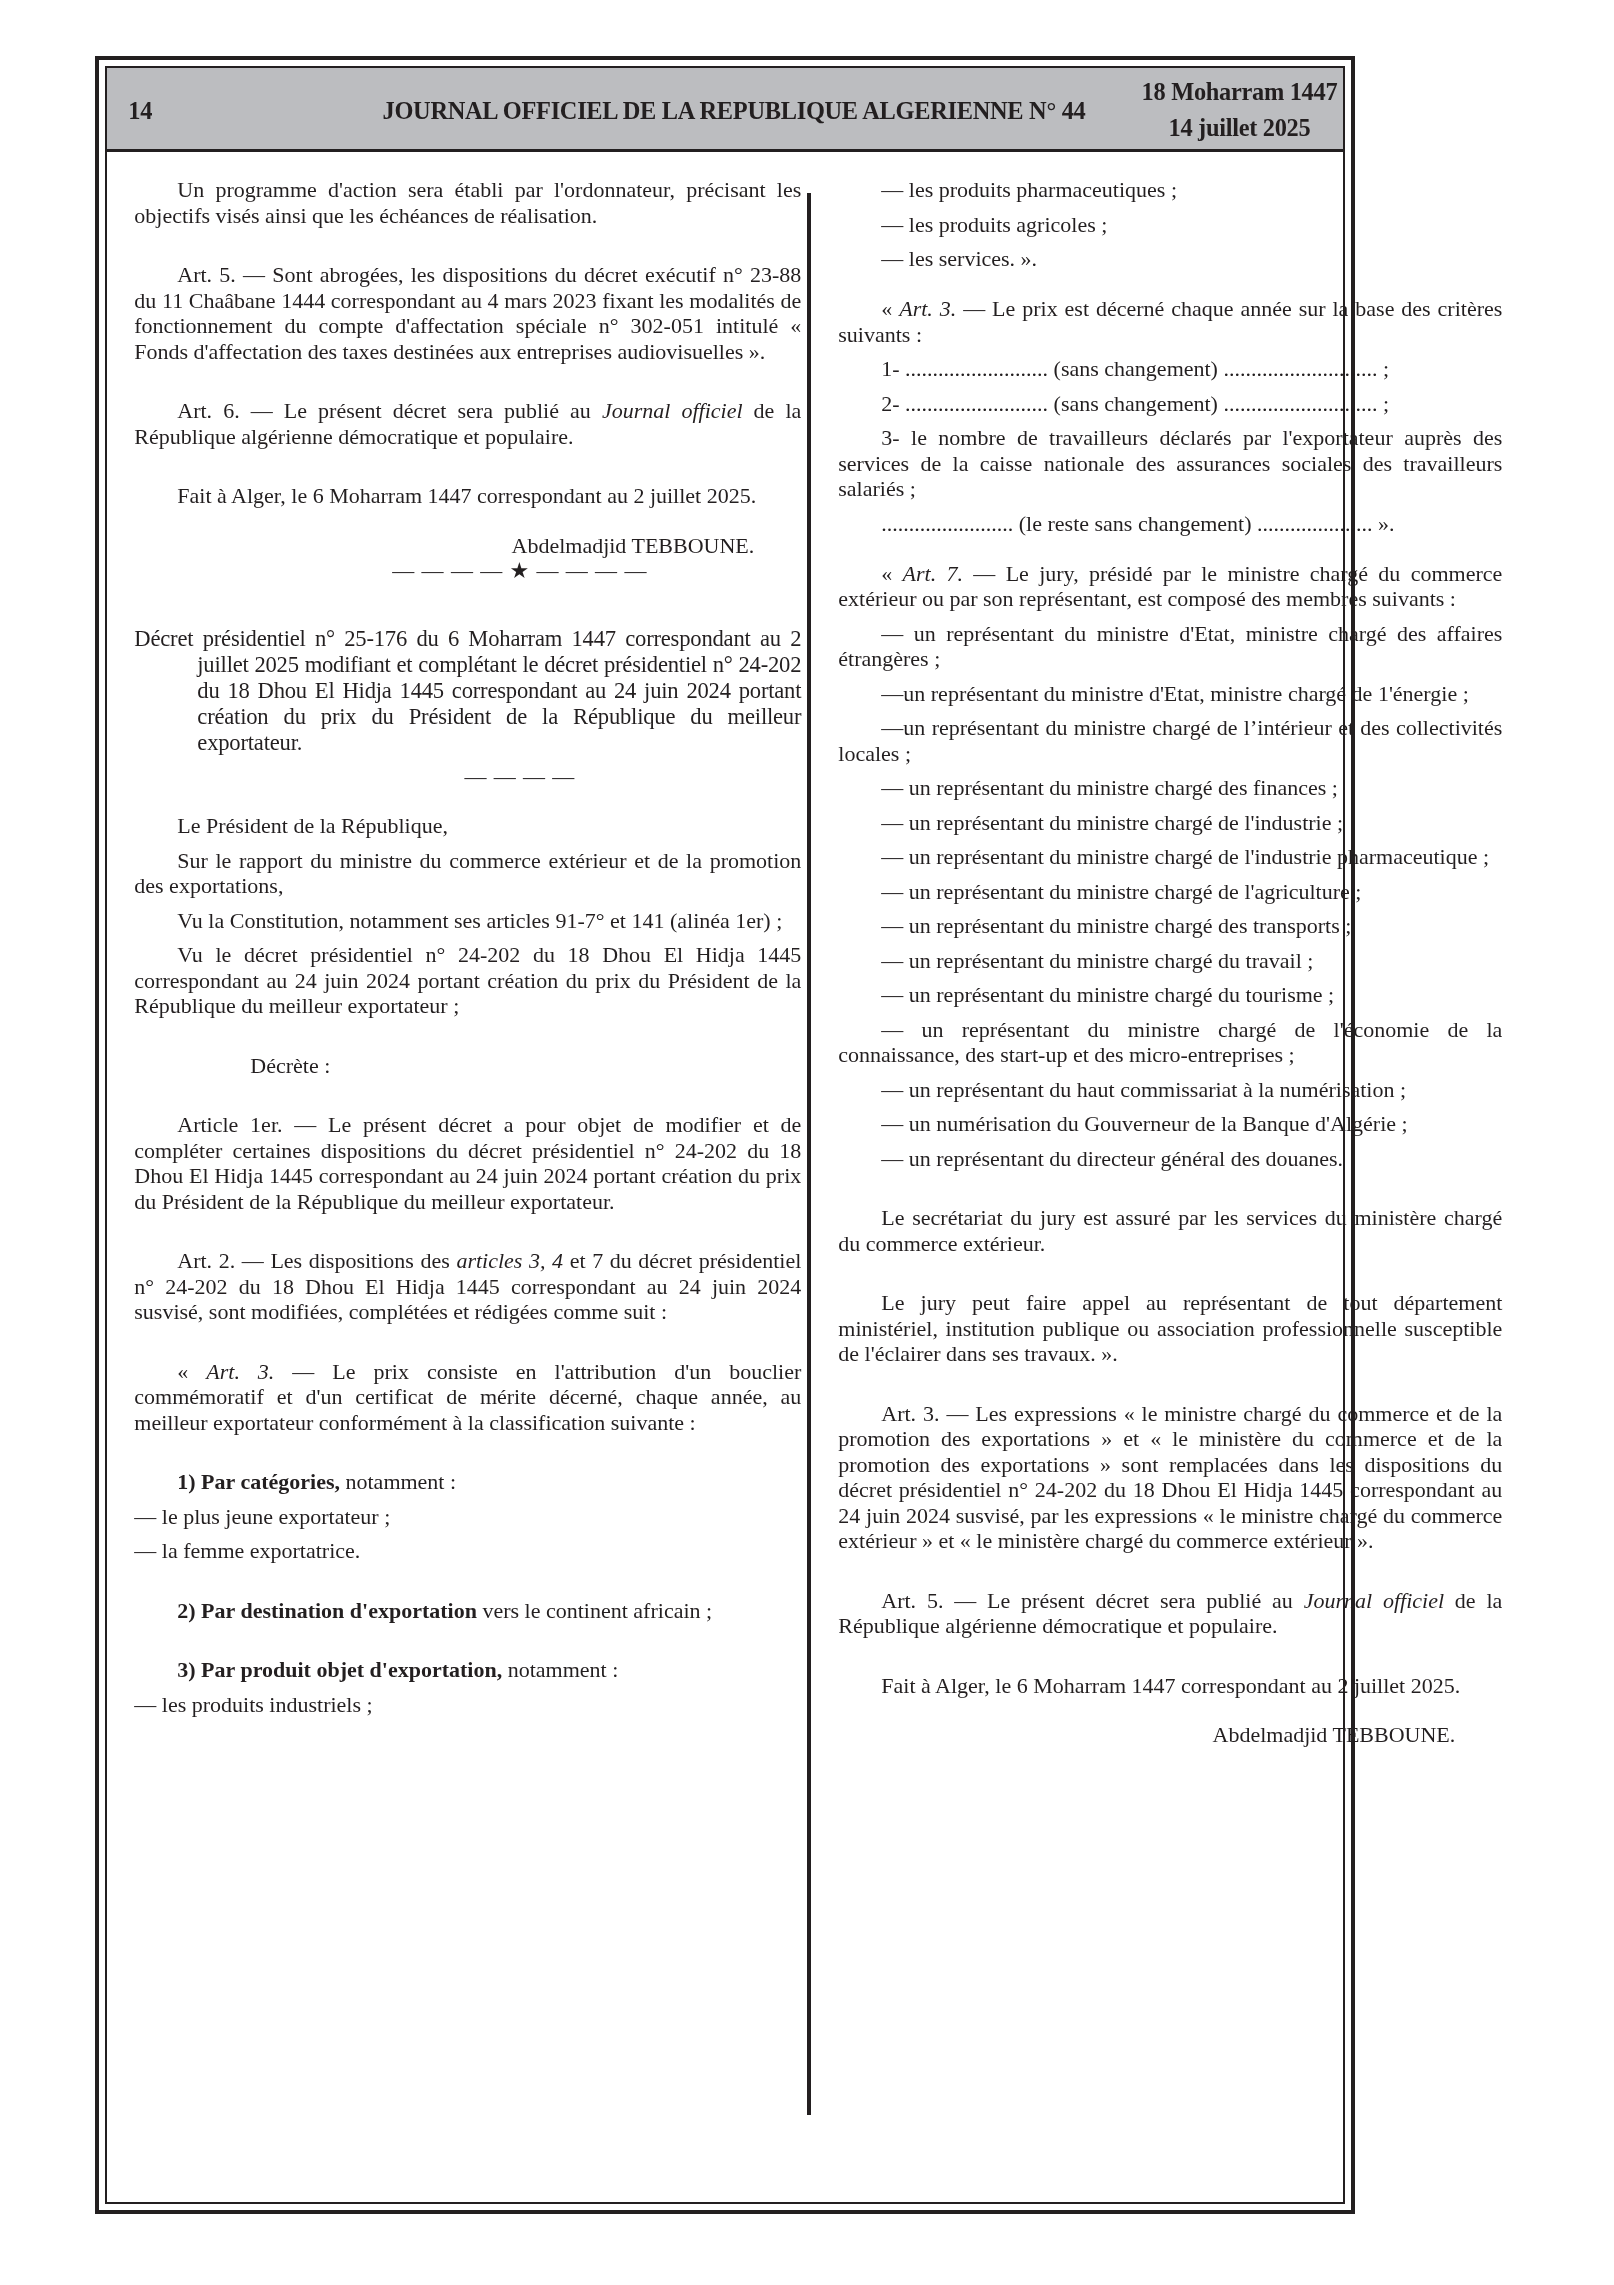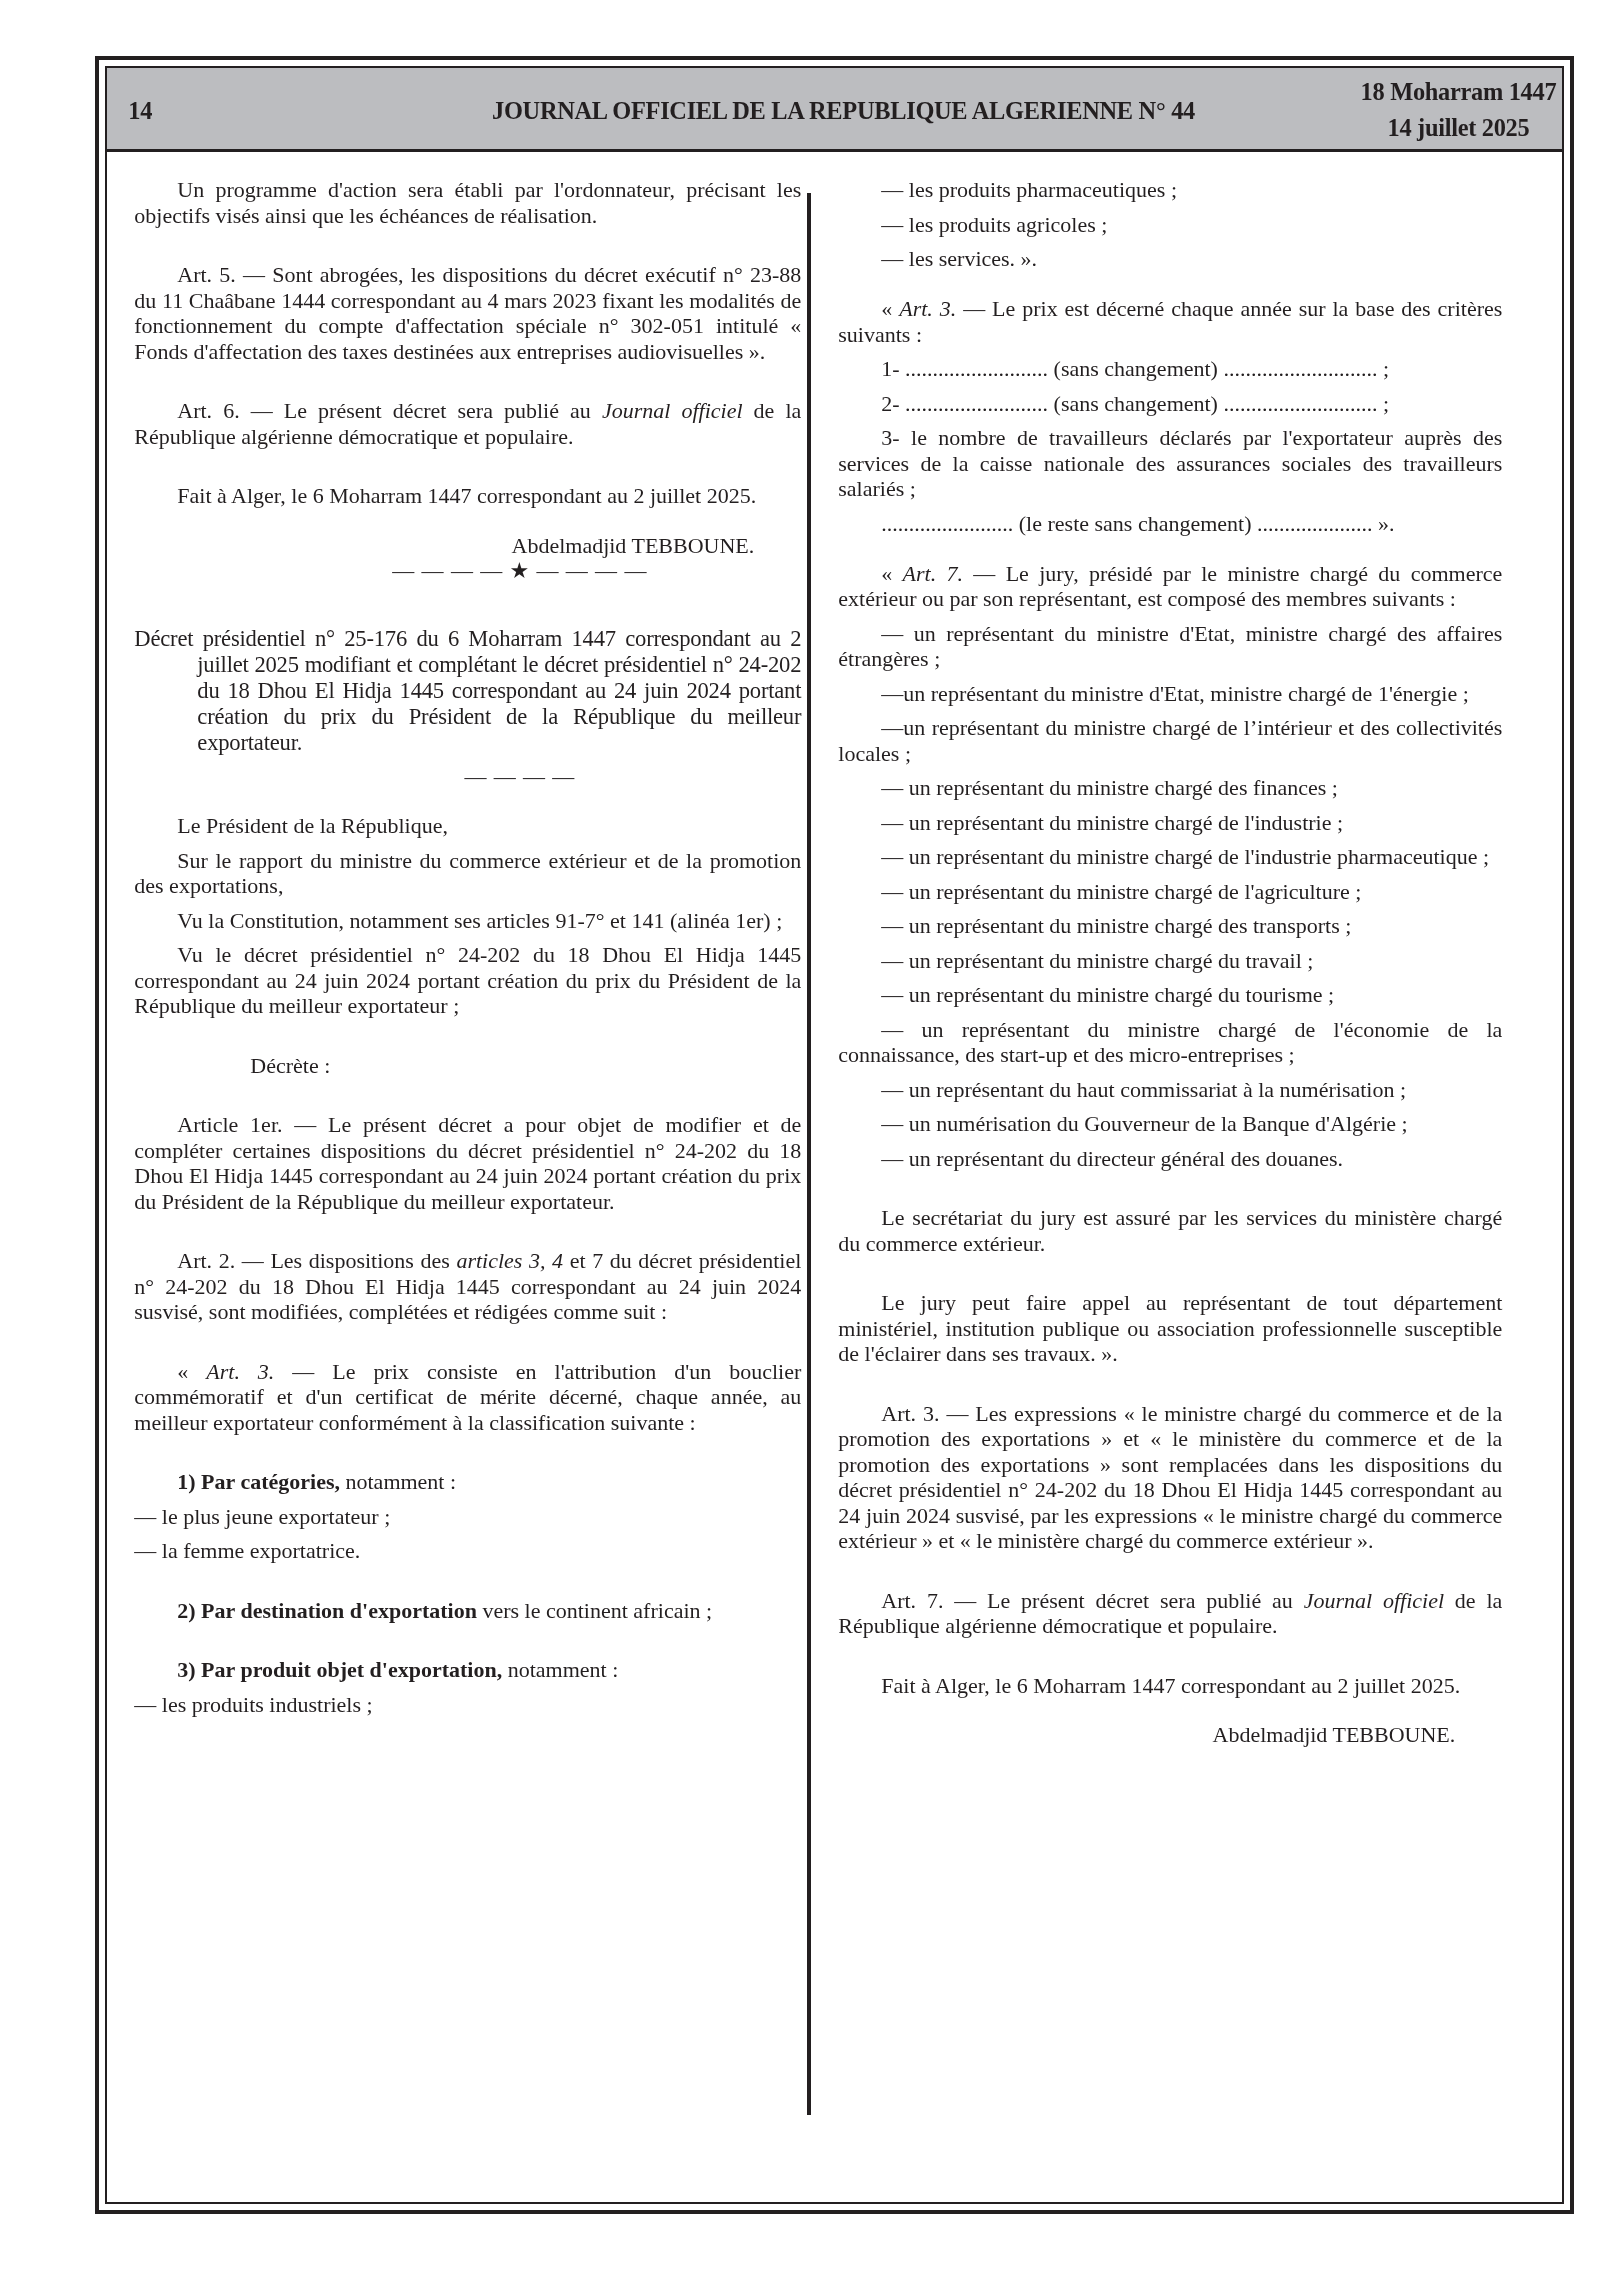--- a/index.html
+++ b/index.html
@@ -1,18 +1,18 @@
 <!DOCTYPE html>
 <html style="font-size:14.5px"><head>
 <meta charset="utf-8">
 <style>
   html, body { margin:0; padding:0; background:#ffffff; }
   body { width:1615px; height:2285px; position:relative; overflow:hidden;
          font-family:"Liberation Serif", "DejaVu Serif", serif; color:#231f20; }
-  .outer { position:absolute; left:95px; top:56px; width:1479px; height:2158px;
+  .outer { position:absolute; left:95px; top:56px; width:1260px; height:2158px;
            border:4.5px solid #231f20; box-sizing:border-box; }
   .inner { position:absolute; left:6.3px; top:6.3px; right:6.3px; bottom:6.3px;
            border:2.7px solid #231f20; box-sizing:border-box; }
   .header { position:absolute; left:0; top:0; right:0; height:84px; background:#bcbdc0;
             border-bottom:3.6px solid #231f20; box-sizing:border-box; font-weight:bold;
             font-size:24.4px; letter-spacing:-0.3px; }
   .hdr-page { position:absolute; left:21px; top:29px; }
   .hdr-title { position:absolute; left:0; right:0; top:29px; text-align:center; padding-left:18px; }
   .hdr-date { position:absolute; right:5.4px; top:5.4px; text-align:center; line-height:36px; }
   .col { position:absolute; top:100px; font-size:22px; line-height:25.5px; text-align:justify; }
@@ -95,20 +95,20 @@
         <p class="gap-s">— un représentant du ministre chargé du travail ;</p>
         <p class="gap-s">— un représentant du ministre chargé du tourisme ;</p>
         <p class="gap-s">— un représentant du ministre chargé de l'économie de la connaissance, des start-up et des micro-entreprises ;</p>
         <p class="gap-s">— un représentant du haut commissariat à la numérisation ;</p>
         <p class="gap-s">— un numérisation du Gouverneur de la Banque d'Algérie ;</p>
         <p class="gap-s">— un représentant du directeur général des douanes.</p>
       </div>
       <p class="gap-l">Le secrétariat du jury est assuré par les services du ministère chargé du commerce extérieur.</p>
       <p class="gap-l">Le jury peut faire appel au représentant de tout département ministériel, institution publique ou association professionnelle susceptible de l'éclairer dans ses travaux. ».</p>
       <p class="gap-l">Art. 3. — Les expressions « le ministre chargé du commerce et de la promotion des exportations » et « le ministère du commerce et de la promotion des exportations » sont remplacées dans les dispositions du décret présidentiel n° 24-202 du 18 Dhou El Hidja 1445 correspondant au 24 juin 2024 susvisé, par les expressions « le ministre chargé du commerce extérieur » et « le ministère chargé du commerce extérieur ».</p>
-      <p class="gap-l"><span>Art. 7. — Le présent décret sera publié au </span><i>Journal officiel</i><span> de la République algérienne démocratique et populaire.</span></p>
+      <p class="gap-l"><span>Art. 5. — Le présent décret sera publié au </span><i>Journal officiel</i><span> de la République algérienne démocratique et populaire.</span></p>
       <p class="gap-l">Fait à Alger, le 6 Moharram 1447 correspondant au 2 juillet 2025.</p>
       <p class="sig gap-m">Abdelmadjid TEBBOUNE.</p>
     </div>
 
   </div>
 </div>
 
 
 </body></html>

